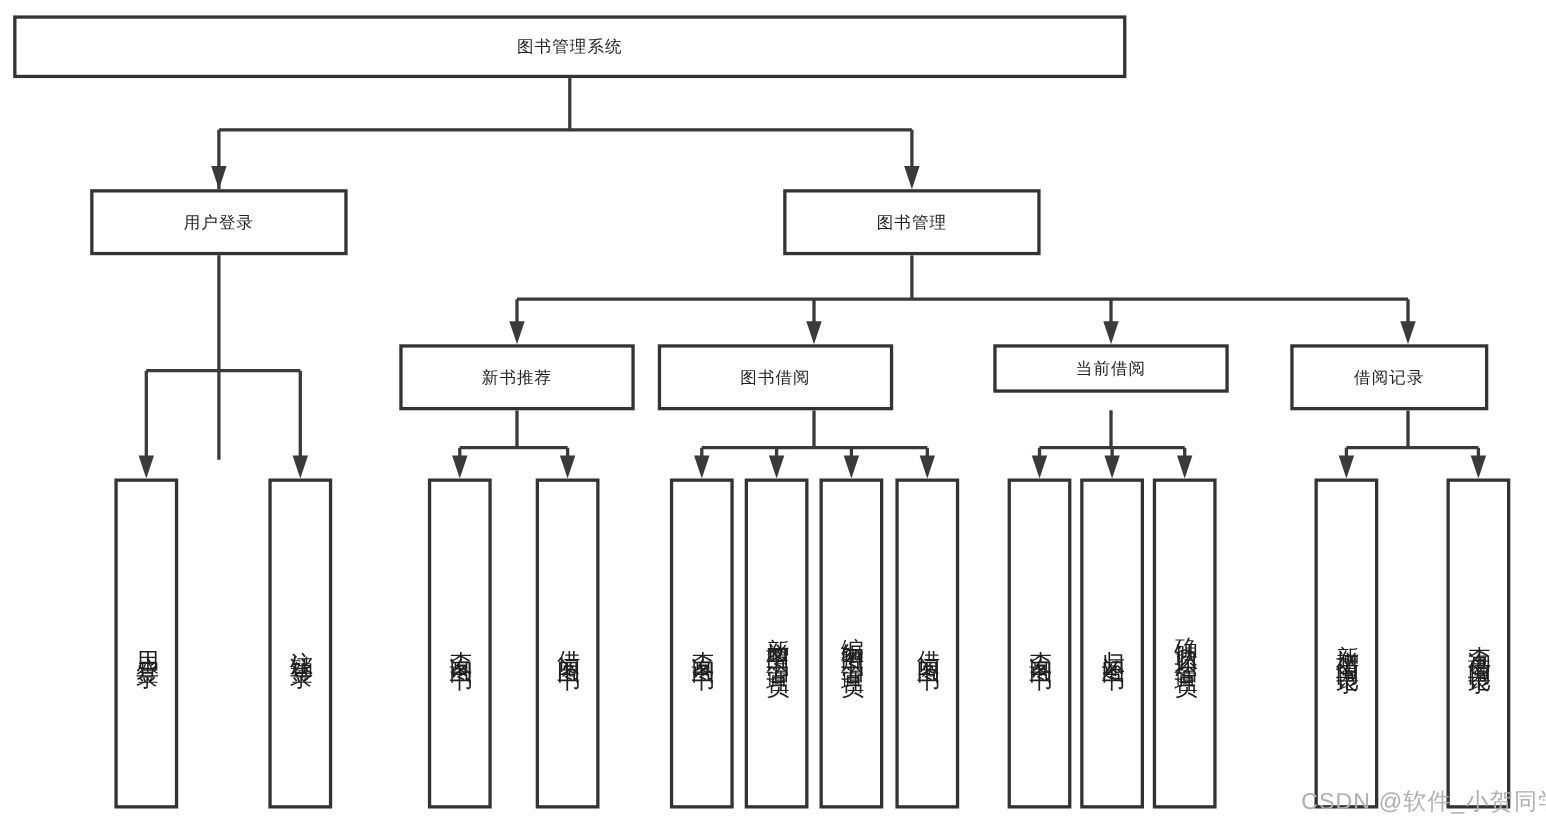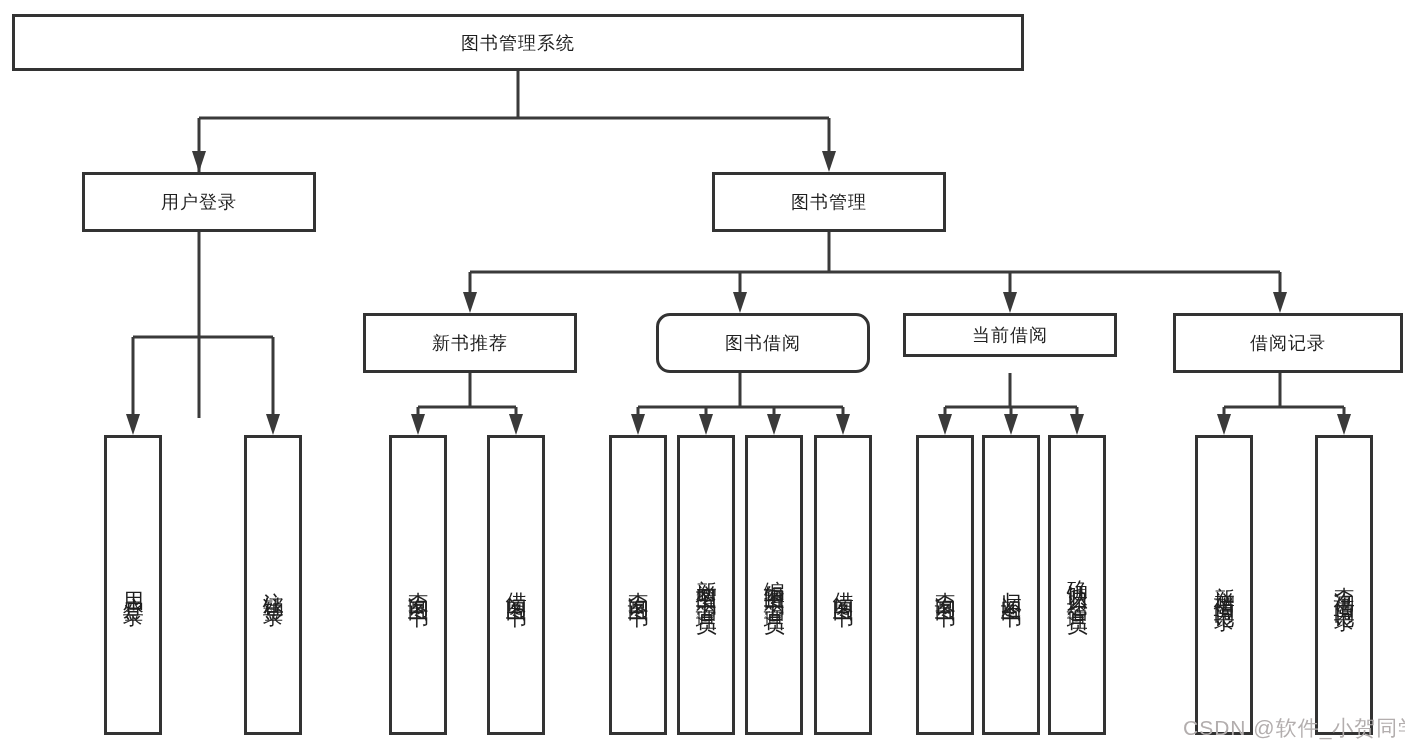--- a/index.html
+++ b/index.html
@@ -7,21 +7,21 @@
     width:1405px;height:747px;position:relative;overflow:hidden;
     background:#ffffff;
     font-family:"Liberation Sans","DejaVu Sans",sans-serif;
   }
   #stage{position:absolute;left:0;top:0;width:1405px;height:747px;}
   svg.connectors{position:absolute;left:0;top:0;z-index:1;}
   .node{
     position:absolute;box-sizing:border-box;z-index:2;
     border:3px solid #333333;background:#ffffff;
     display:flex;align-items:center;justify-content:center;
-    color:#1f1f1f;font-size:18px;letter-spacing:1px;
+    color:#1f1f1f;font-size:15px;letter-spacing:1px;
   }
   .leaf{
     writing-mode:vertical-rl;text-orientation:mixed;
     font-size:21px;letter-spacing:5px;line-height:1.25;
     top:435px;height:300px;width:58px;
   }
   .watermark{
     position:absolute;z-index:6;top:714px;left:1183px;
     font-size:21px;color:#b3aeae;white-space:nowrap;letter-spacing:1px;
   }
@@ -62,23 +62,23 @@
       <polygon points="1337,414 1351,414 1344,435"></polygon>
     </g>
   </svg>
 
   <div class="node" style="left:12px;top:14px;width:1012px;height:57px;">图书管理系统</div>
 
   <div class="node" style="left:82px;top:172px;width:234px;height:60px;">用户登录</div>
   <div class="node" style="left:712px;top:172px;width:234px;height:60px;">图书管理</div>
 
   <div class="node" style="left:363px;top:313px;width:214px;height:60px;">新书推荐</div>
-  <div class="node" style="left:656px;top:313px;width:214px;height:60px;border-radius:14px;">图书借阅</div>
+  <div class="node" style="left:598px;top:313px;width:214px;height:60px;">图书借阅</div>
   <div class="node" style="left:903px;top:313px;width:214px;height:44px;">当前借阅</div>
-  <div class="node" style="left:1173px;top:313px;width:230px;height:60px;">借阅记录</div>
+  <div class="node" style="left:1173px;top:313px;width:180px;height:60px;">借阅记录</div>
 
   <div class="node leaf" style="left:104px;">用户登录</div>
   <div class="node leaf" style="left:244px;">注销登录</div>
 
   <div class="node leaf" style="left:389px;">查询图书</div>
   <div class="node leaf" style="left:487px;">借阅图书</div>
 
   <div class="node leaf" style="left:609px;">查询图书</div>
   <div class="node leaf" style="left:677px;">新增图书（管理员）</div>
   <div class="node leaf" style="left:745px;">编辑图书（管理员）</div>

